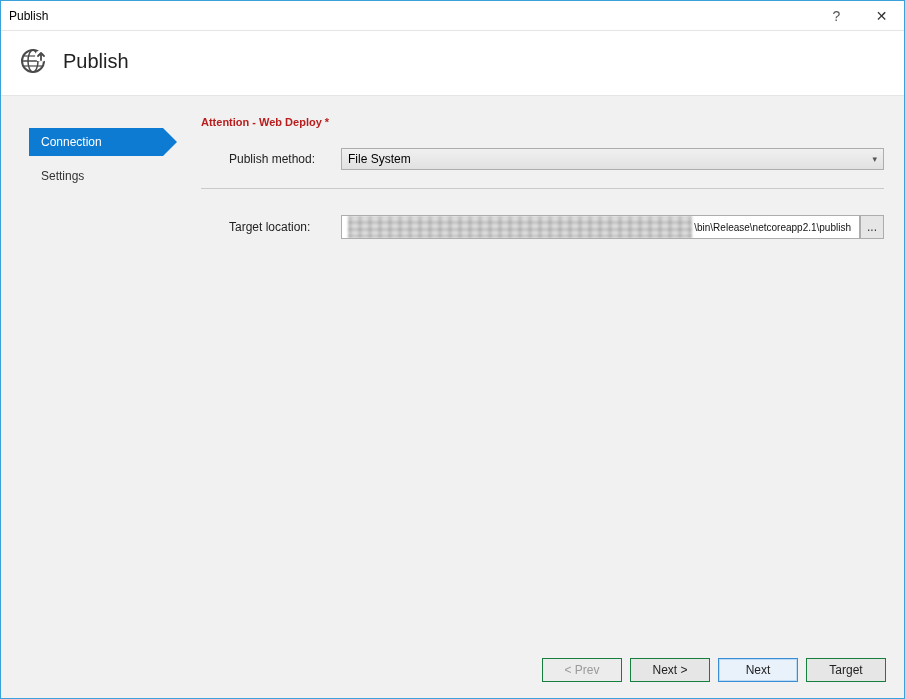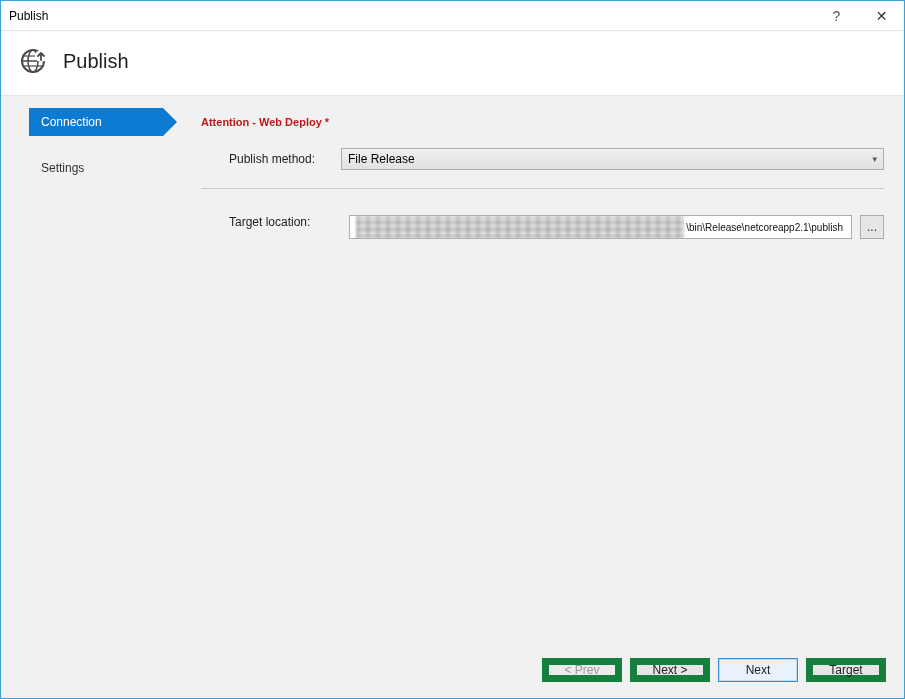--- a/index.html
+++ b/index.html
@@ -63,21 +63,21 @@
     .main {
       flex: 1;
       display: flex;
       background: #f1f1f1;
       border-top: 1px solid #e5e5e5;
       min-height: 0;
     }
     
     .sidebar {
       width: 166px;
-      padding-top: 12px;
+      padding-top: 32px;
     }
     .sidebar-item {
       position: relative;
       height: 28px;
       line-height: 28px;
       padding-left: 14px;
       font-size: 12px;
       color: #222;
       cursor: default;
     }
@@ -95,21 +95,21 @@
       top: 0;
       width: 0; height: 0;
       border-top: 14px solid transparent;
       border-bottom: 14px solid transparent;
       border-left: 14px solid #0e7bd3;
     }
     .sidebar-item.inactive {
       margin-left: 28px;
       padding-left: 12px;
       color: #333;
-      margin-top: 18px;
+      margin-top: 6px;
     }
     
     .content {
       flex: 1;
       padding: 20px 20px 0 34px;
       position: relative;
     }
     .content-heading {
       font-size: 11px;
       font-weight: 700;
@@ -144,22 +144,21 @@
       font-size: 9px;
       color: #555;
     }
     .divider {
       height: 1px;
       background: #c9c9c9;
       margin: 0 0 26px 0;
     }
     .path-row {
       display: flex;
-      align-items: flex-start;
-      gap: 8px;
+      align-items: center;
     }
     .path-input {
       flex: 1;
       height: 24px;
       border: 1px solid #adadad;
       background: #fff;
       font-size: 10px;
       padding: 0 6px;
       display: flex;
       align-items: center;
@@ -198,21 +197,21 @@
       display: flex;
       align-items: center;
       justify-content: flex-end;
       gap: 8px;
       padding: 0 18px;
       background: #f1f1f1;
     }
     .btn {
       min-width: 80px;
       height: 24px;
-      border: 7px solid #15803d;
+      border: 1px solid #15803d;
       background: #e6e6e6;
       font-size: 12px;
       color: #222;
       display: flex;
       align-items: center;
       justify-content: center;
       padding: 0 10px;
       cursor: default;
     }
     .btn.disabled {
@@ -261,21 +260,21 @@
       <span>Settings</span>
     </div>
   </div>
 
   <div class="content">
     <div class="content-heading">Attention - Web Deploy *</div>
 
     <div class="form-row">
       <div class="form-label">Publish method:</div>
       <div class="form-select">
-        <span>File Release</span>
+        <span>File System</span>
         <span class="caret">▾</span>
       </div>
     </div>
 
     <div class="divider"></div>
 
     <div class="form-row path-row">
       <div class="form-label">Target location:</div>
       <div class="path-input">
         <div class="path-blur"></div>

